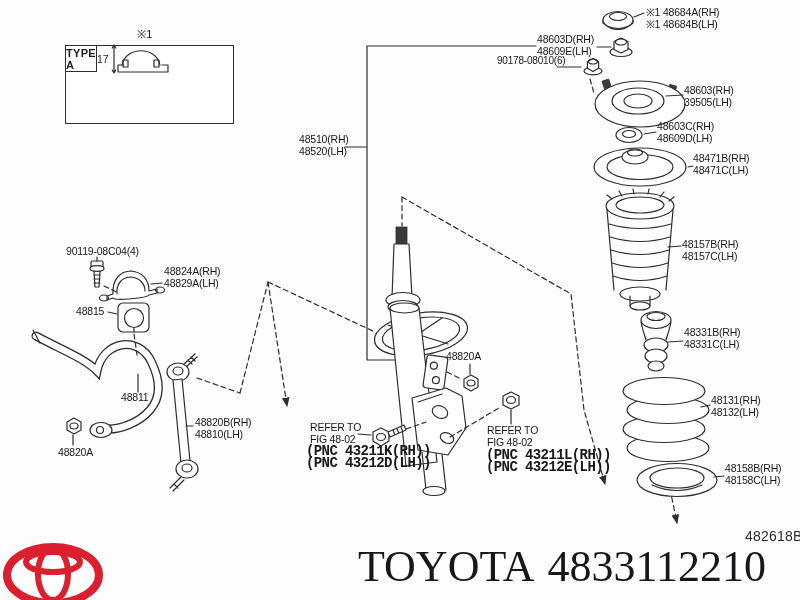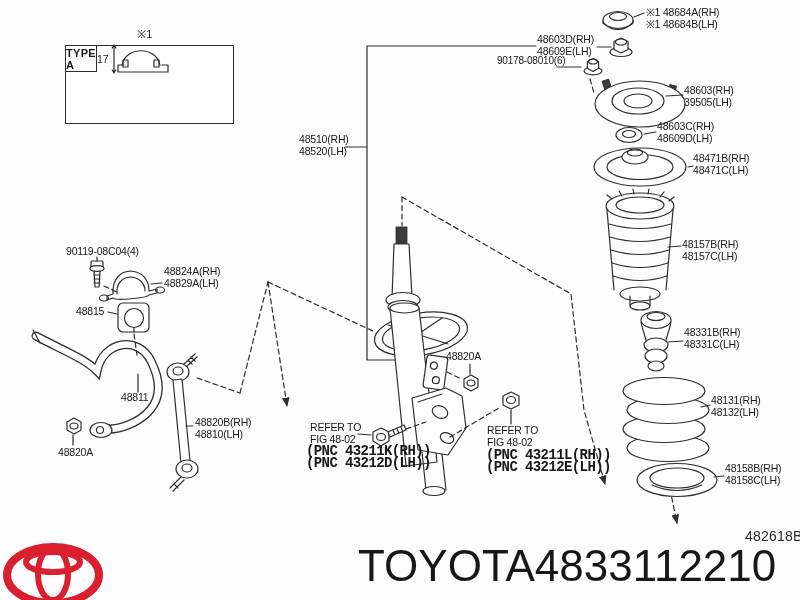--- a/index.html
+++ b/index.html
@@ -35,21 +35,21 @@
     font-size:11px;font-weight:bold;letter-spacing:.3px;
     border-bottom:1.6px solid #2c2c2c;
   }
   .th.a{border-right:1.6px solid #2c2c2c}
   .tc{display:flex;align-items:center;justify-content:center;gap:1px}
   .tc.a{border-right:1.6px solid #2c2c2c}
   .dim{font-size:10.5px}
   
   .footer-text{
     position:absolute;left:358px;top:541px;z-index:2;
-    font-size:44px;color:#15171a;display:flex;white-space:nowrap;
+    font-size:44px;color:#15171a;display:flex;gap:13px;white-space:nowrap;font-family:Liberation Serif, serif;
   }
   .code{position:absolute;z-index:2;font-size:14px;color:#2a2a2a;letter-spacing:.2px}
 </style>
 </head>
 <body>
 
 <svg class="art" width="800" height="600" viewBox="0 0 800 600">
   <defs>
     <marker id="ah" markerWidth="9" markerHeight="8" refX="7" refY="3.2" orient="auto">
       <path d="M0,0 L8,3.2 L0,6.4 z" fill="#2e2e2e"></path>

